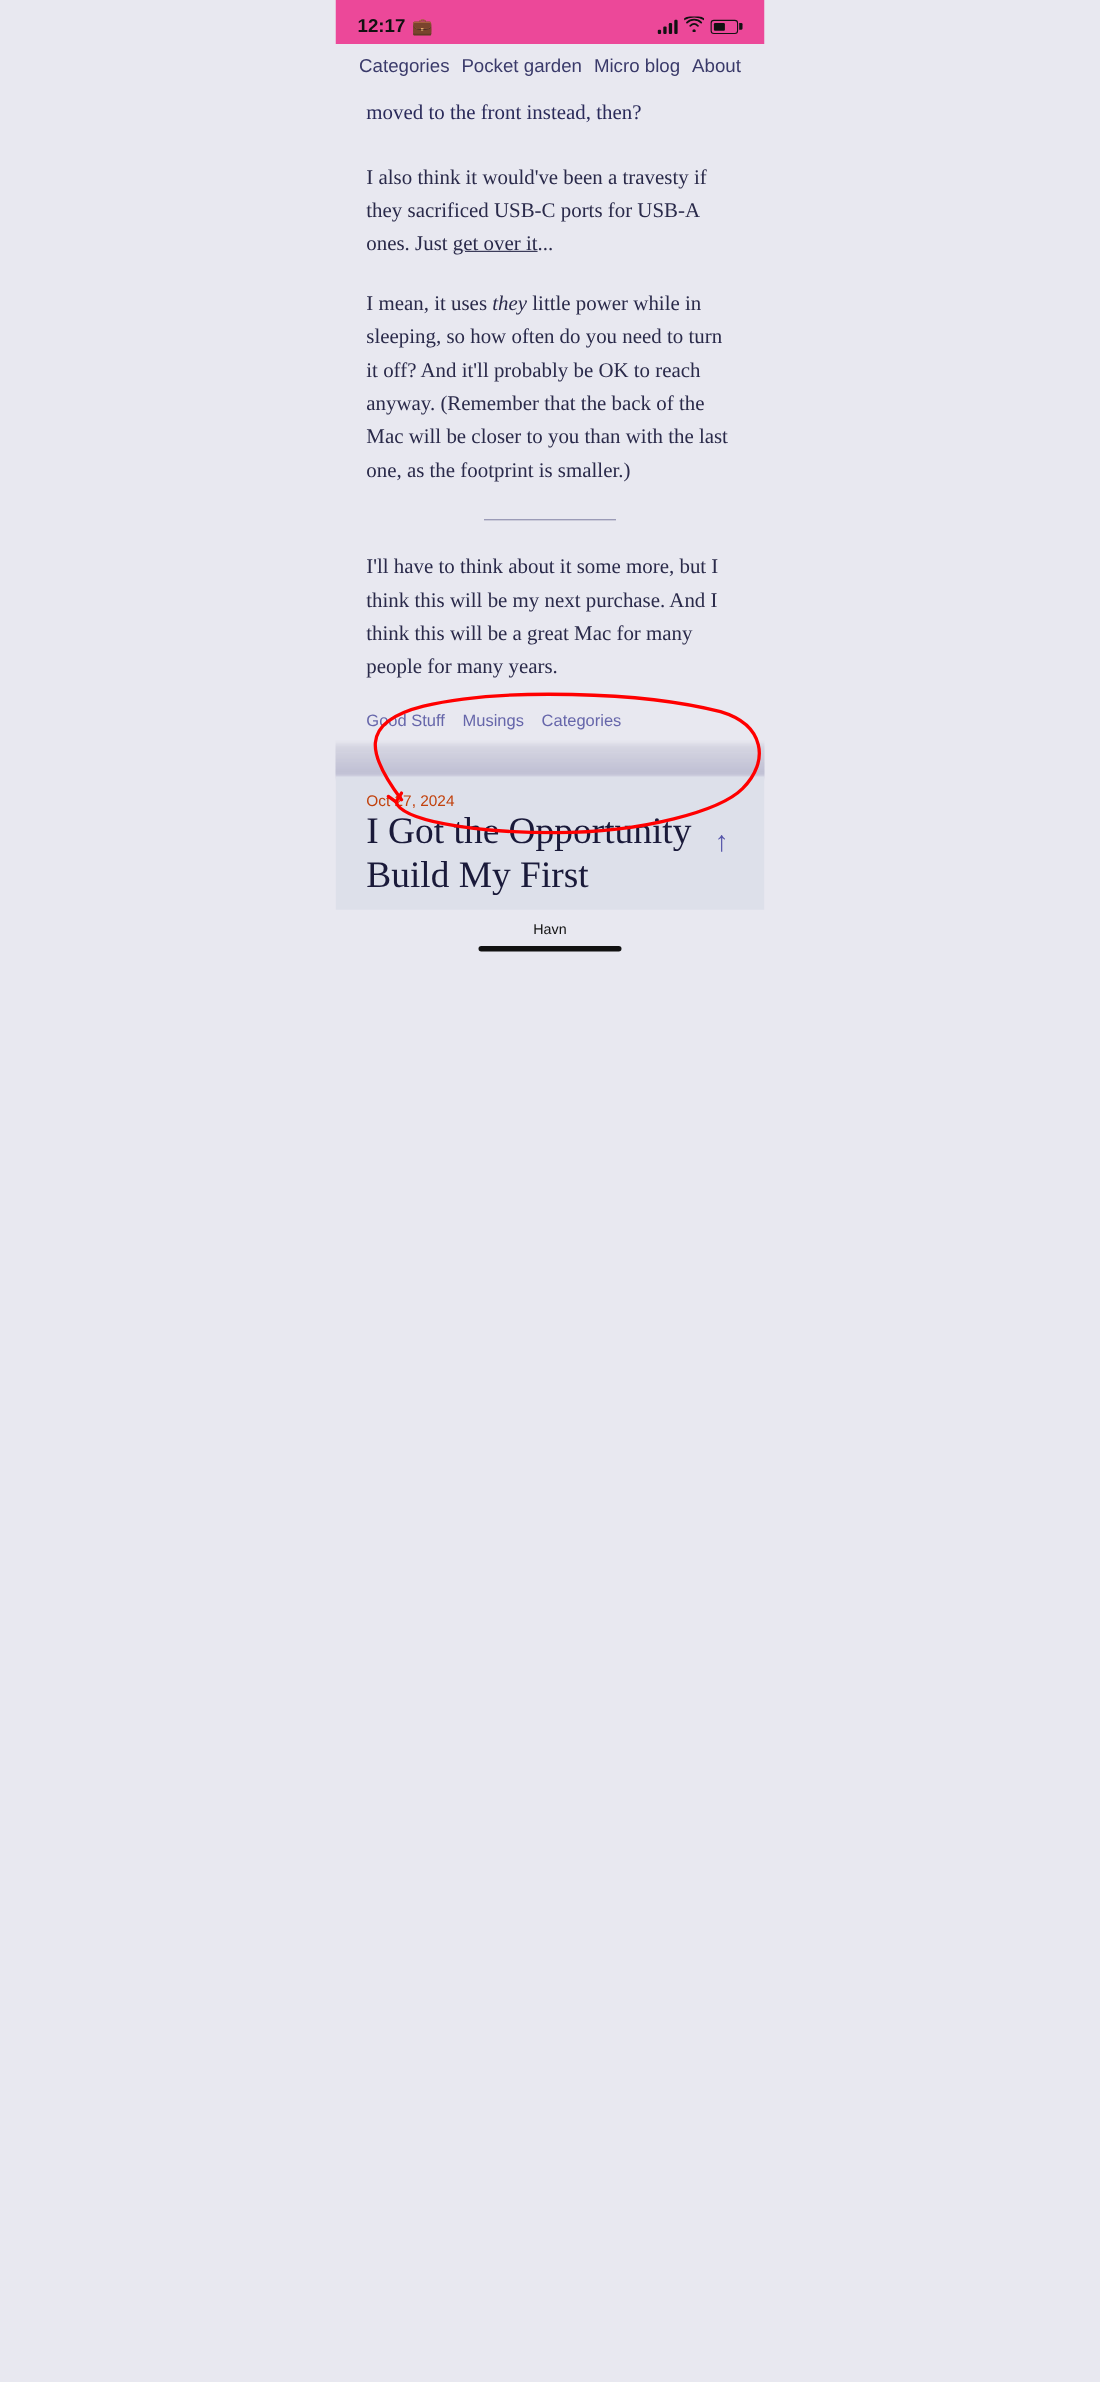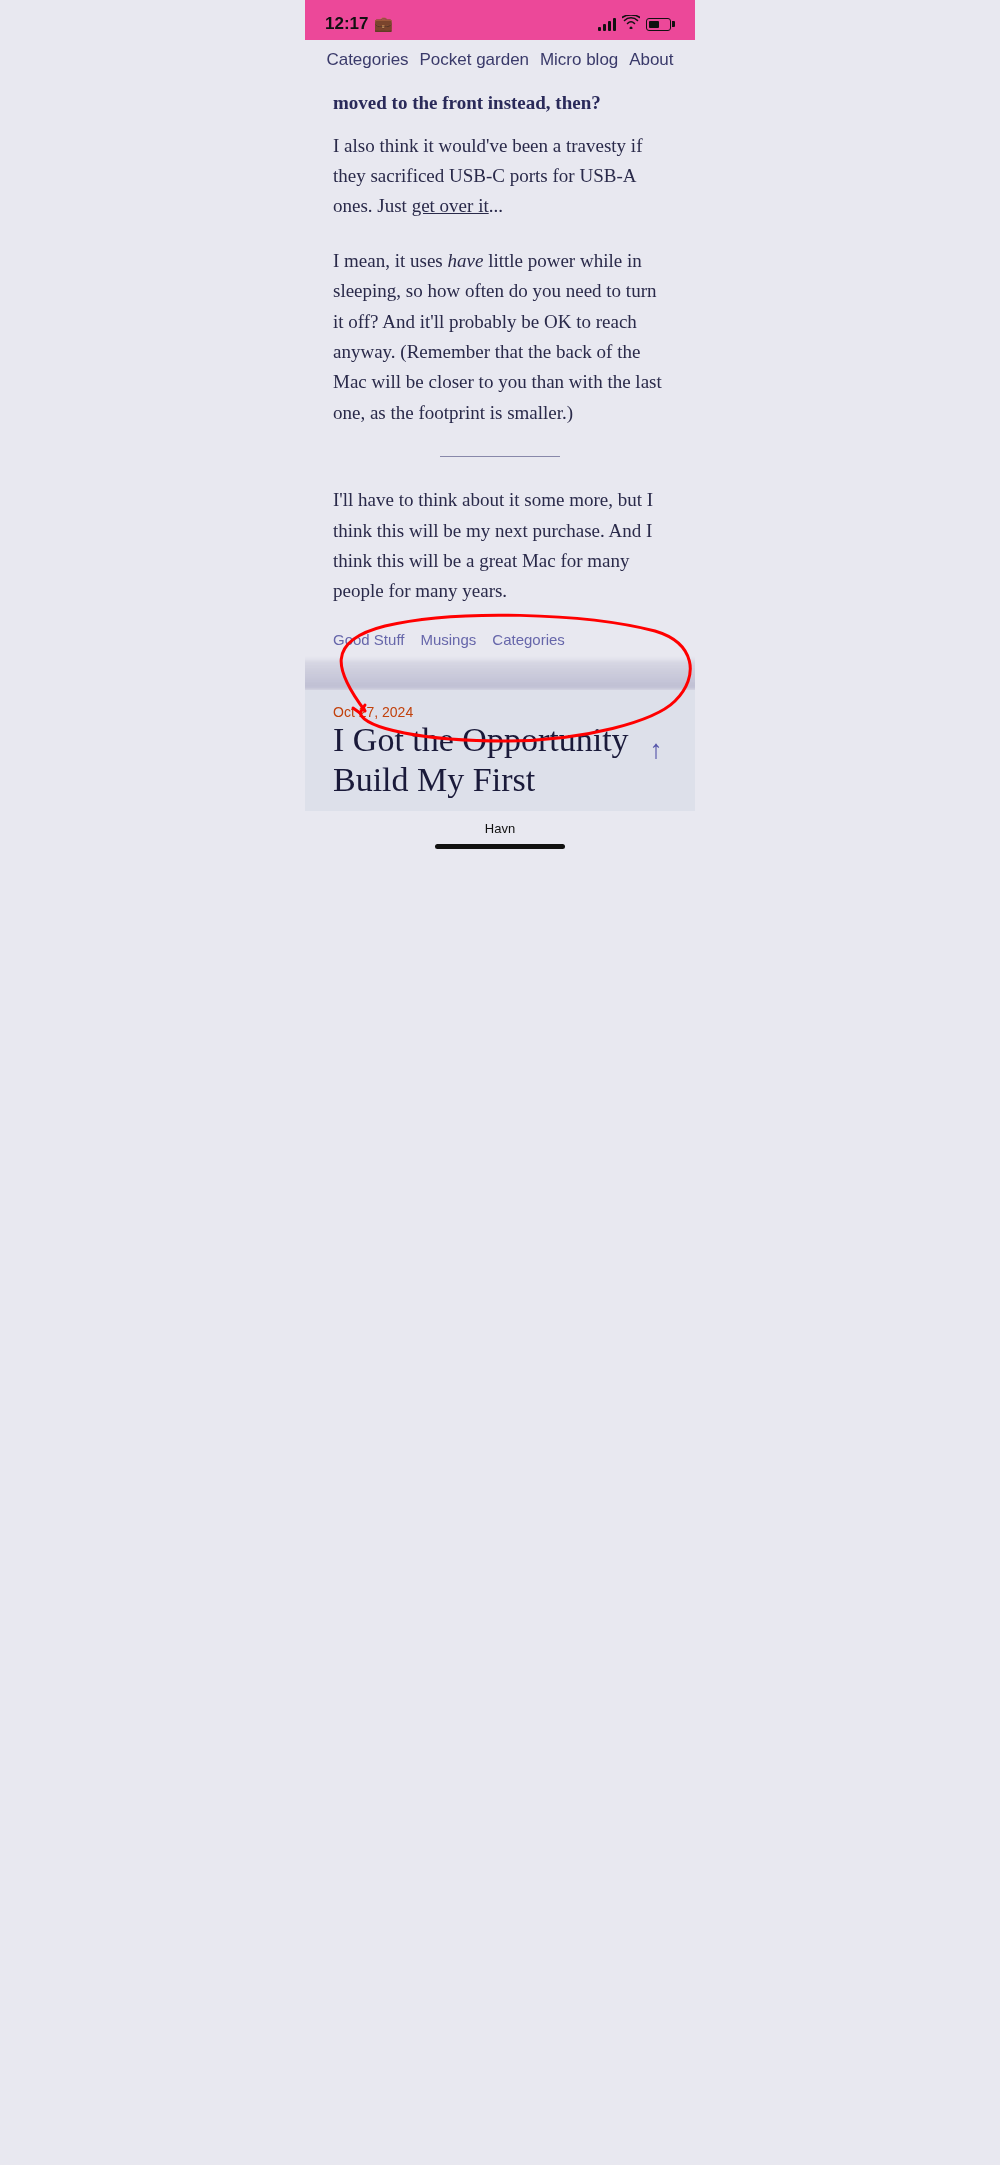--- a/index.html
+++ b/index.html
@@ -114,31 +114,32 @@
 
     
     .content {
       padding: 0 28px;
       background: #e8e8f0;
     }
 
     .intro-text-cut {
       font-size: 19px;
       color: #2a2a5a;
-      font-weight: 700;
+      font-weight: 400;
       line-height: 1.4;
       padding: 10px 0 14px 0;
       font-family: Georgia, serif;
     }
 
     .body-text {
       font-size: 19px;
       line-height: 1.6;
       color: #2a2a4a;
       margin-bottom: 24px;
+      margin-top: 16px;
     }
 
     .body-text a {
       color: #2a2a4a;
       text-decoration: underline;
     }
 
     .section-heading {
       font-size: 30px;
       font-weight: 400;
@@ -312,21 +313,21 @@
 <div class="content">
 
   <div class="intro-text-cut">moved to the front instead, then?</div>
 
   <p class="body-text">
     <span>I also think it would've been a travesty if they sacrificed USB-C ports for USB-A ones. Just </span><a href="#">get over it</a><span>...</span>
   </p>
 
 
   <p class="body-text">
-    <span>I mean, it uses </span><span class="italic">have</span><span> little power while in sleeping, so how often do you need to turn it off? And it'll probably be OK to reach anyway. (Remember that the back of the Mac will be closer to you than with the last one, as the footprint is smaller.)</span>
+    <span>I mean, it uses </span><span class="italic">they</span><span> little power while in sleeping, so how often do you need to turn it off? And it'll probably be OK to reach anyway. (Remember that the back of the Mac will be closer to you than with the last one, as the footprint is smaller.)</span>
   </p>
 
   <div class="divider"></div>
 
   <p class="body-text">I'll have to think about it some more, but I think this will be my next purchase. And I think this will be a great Mac for many people for many years.</p>
 
   <div class="red-circle-container">
     <div class="tags-section">
       <div class="tags-list">
         <span class="tag-item">Good Stuff</span>

